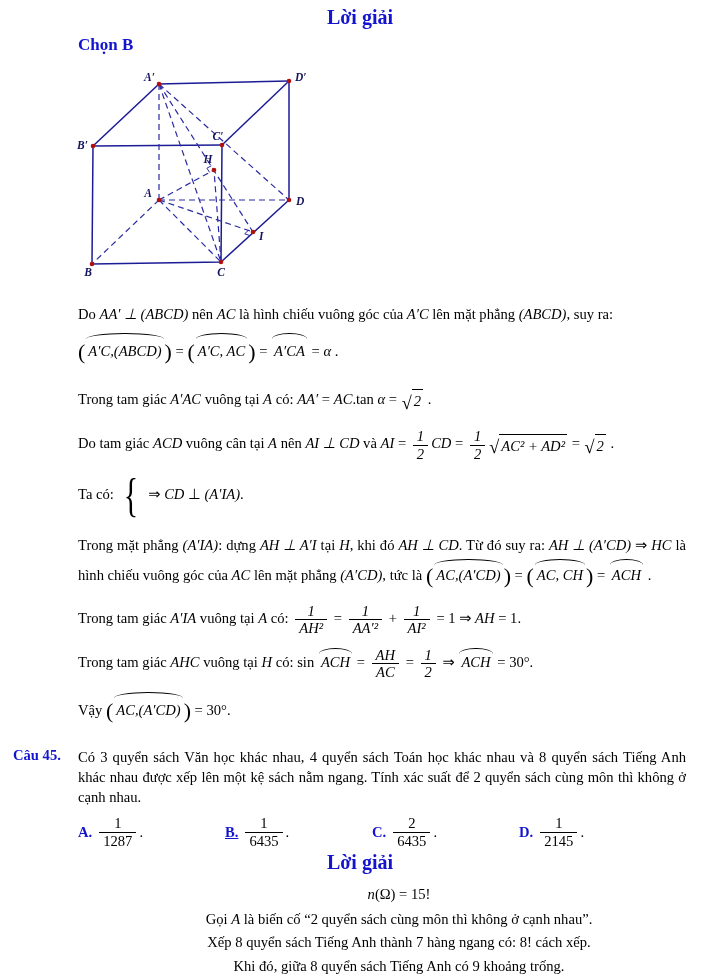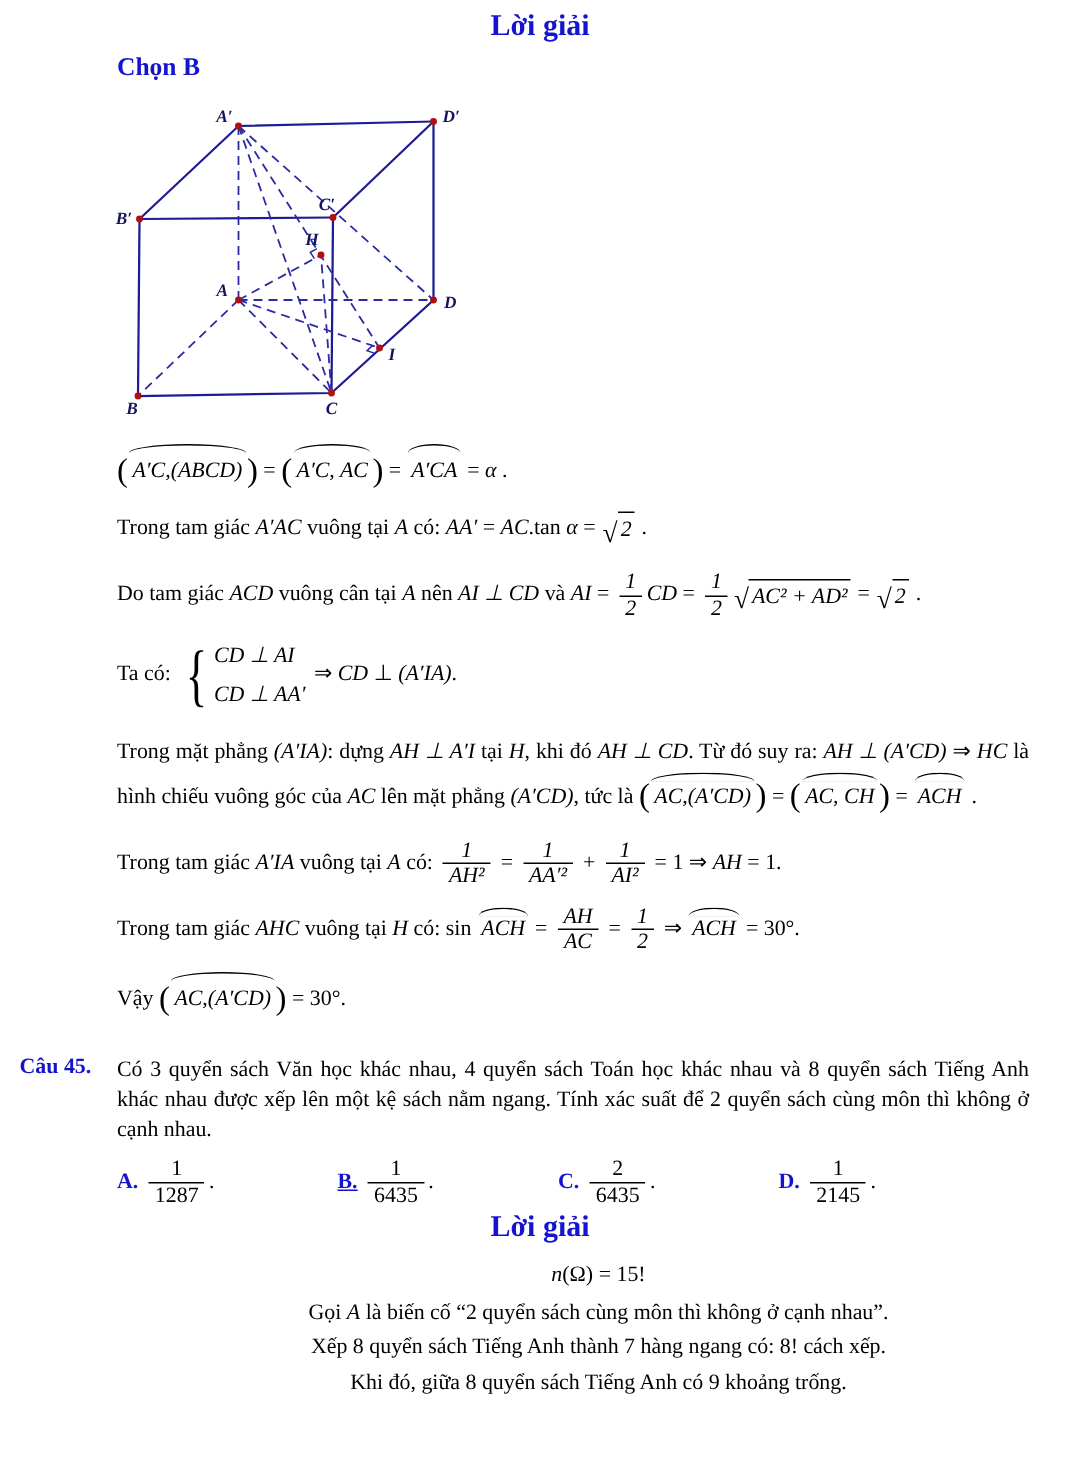--- a/index.html
+++ b/index.html
@@ -103,44 +103,41 @@
         <text x="133" y="94" text-anchor="middle">H</text>
         <text x="77" y="128" text-anchor="end">A</text>
         <text x="221" y="136" text-anchor="start">D</text>
         <text x="184" y="171" text-anchor="start">I</text>
         <text x="13" y="207" text-anchor="middle">B</text>
         <text x="146" y="207" text-anchor="middle">C</text>
       </g>
     </svg>
   </div>
 
+  <div class="para just" style="margin-top:16px"><span class="">Do </span><span class="mi">AA′ ⊥ (ABCD)</span><span class=""> nên </span><span class="mi">AC</span><span class=""> là hình chiếu vuông góc của </span><span class="mi">A′C</span><span class=""> lên mặt phẳng </span><span class="mi">(ABCD)</span><span class="">, suy ra:</span></div>
   <div class="para formula-line" style="margin-top:8px"><span class="bigp">(</span><span class="hat">A′C,(ABCD)</span><span class="bigp">)</span><span class=""> = </span><span class="bigp">(</span><span class="hat">A′C, AC</span><span class="bigp">)</span><span class=""> = </span><span class="hat">A′CA</span><span class=""> = </span><span class="mi">α</span><span class=""> .</span></div>
-  <div class="para" style="margin-top:12px"><span class="">Trong tam giác </span><span class="mi">A′AC</span><span class=""> vuông tại </span><span class="mi">A</span><span class=""> có: </span><span class="mi">AA′</span><span class=""> = </span><span class="mi">AC</span><span class="">.tan </span><span class="mi">α</span><span class=""> = </span><span class="sqrt">
+  <div class="para" style="margin-top:22px"><span class="">Trong tam giác </span><span class="mi">A′AC</span><span class=""> vuông tại </span><span class="mi">A</span><span class=""> có: </span><span class="mi">AA′</span><span class=""> = </span><span class="mi">AC</span><span class="">.tan </span><span class="mi">α</span><span class=""> = </span><span class="sqrt">
         <span class="rad">√</span>
         <span class="rbar mi">2</span>
       </span><span class=""> .</span></div>
   <div class="para" style="margin-top:16px"><span class="">Do tam giác </span><span class="mi">ACD</span><span class=""> vuông cân tại </span><span class="mi">A</span><span class=""> nên </span><span class="mi">AI ⊥ CD</span><span class=""> và </span><span class="mi">AI</span><span class=""> = </span><span class="frac">
         <span class="fnum mi">1</span>
         <span class="fden mi">2</span>
       </span><span class="mi">CD</span><span class=""> = </span><span class="frac">
         <span class="fnum mi">1</span>
         <span class="fden mi">2</span>
       </span><span class="sqrt">
         <span class="rad">√</span>
         <span class="rbar mi">AC² + AD²</span>
       </span><span class=""> = </span><span class="sqrt">
         <span class="rad">√</span>
         <span class="rbar mi">2</span>
       </span><span class=""> .</span></div>
   <div class="para" style="margin-top:12px"><span class="">Ta có: </span><span class="cases">
         <span class="brace">{</span>
-        <span class="clines">
-          <span class="mi">CD ⊥ AI</span>
-          <span class="mi">CD ⊥ AA′</span>
-        </span>
       </span><span class=""> ⇒ </span><span class="mi">CD</span><span class=""> ⊥ </span><span class="mi">(A′IA)</span><span class="">.</span></div>
   <div class="para just" style="margin-top:14px;line-height:27px"><span class="">Trong mặt phẳng </span><span class="mi">(A′IA)</span><span class="">: dựng </span><span class="mi">AH ⊥ A′I</span><span class=""> tại </span><span class="mi">H</span><span class="">, khi đó </span><span class="mi">AH ⊥ CD</span><span class="">. Từ đó suy ra: </span><span class="mi">AH ⊥ (A′CD)</span><span class=""> ⇒ </span><span class="mi">HC</span><span class=""> là hình chiếu vuông góc của </span><span class="mi">AC</span><span class=""> lên mặt phẳng </span><span class="mi">(A′CD)</span><span class="">, tức là </span><span class="bigp">(</span><span class="hat">AC,(A′CD)</span><span class="bigp">)</span><span class=""> = </span><span class="bigp">(</span><span class="hat">AC, CH</span><span class="bigp">)</span><span class=""> = </span><span class="hat">ACH</span><span class=""> .</span></div>
   <div class="para" style="margin-top:14px"><span class="">Trong tam giác </span><span class="mi">A′IA</span><span class=""> vuông tại </span><span class="mi">A</span><span class=""> có: </span><span class="frac">
         <span class="fnum mi">1</span>
         <span class="fden mi">AH²</span>
       </span><span class=""> = </span><span class="frac">
         <span class="fnum mi">1</span>
         <span class="fden mi">AA′²</span>
       </span><span class=""> + </span><span class="frac">
         <span class="fnum mi">1</span>

